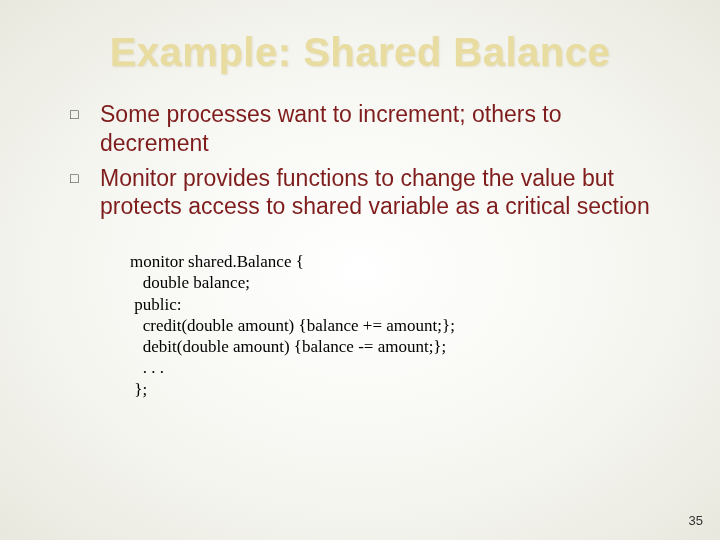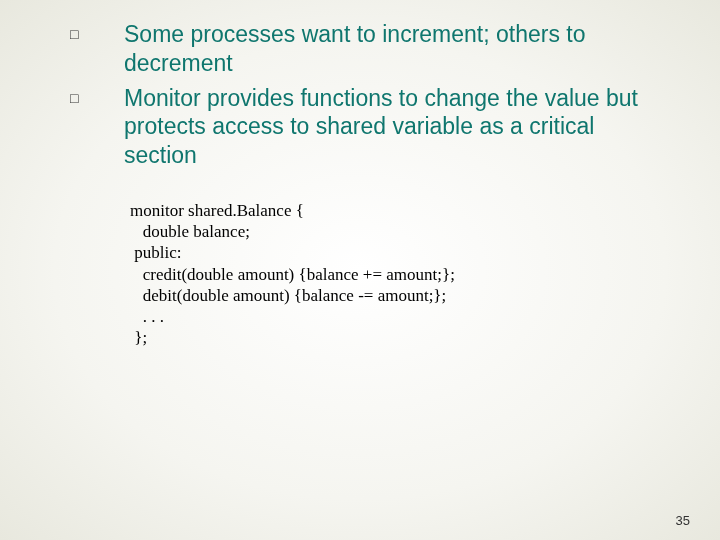--- a/index.html
+++ b/index.html
@@ -39,44 +39,44 @@
   .bullet-marker {
     flex: 0 0 30px;
     font-size: 14px;
     line-height: 28px;
     color: #333;
   }
   .bullet-text {
     flex: 1;
     font-size: 23px;
     line-height: 1.25;
-    color: #0f766e;
-    margin-left: 24px;
+    color: #7f1d1d;
   }
   .code-block {
     margin: 25px 40px 0 80px;
     font-family: Liberation Serif, serif;
     font-size: 17px;
     line-height: 1.25;
     color: #000;
     white-space: pre;
   }
   .page-number {
     position: absolute;
     bottom: 12px;
-    right: 30px;
+    right: 17px;
     font-size: 13px;
     color: #333;
   }
 </style>
 </head>
 <body>
 
 <div class="slide">
 
+  <div class="title">Example: Shared Balance</div>
 
   <div class="bullets">
     <div class="bullet-row">
       <div class="bullet-marker">□</div>
       <div class="bullet-text">Some processes want to increment; others to decrement</div>
     </div>
     <div class="bullet-row">
       <div class="bullet-marker">□</div>
       <div class="bullet-text">Monitor provides functions to change the value but protects access to shared variable as a critical section</div>
     </div>

